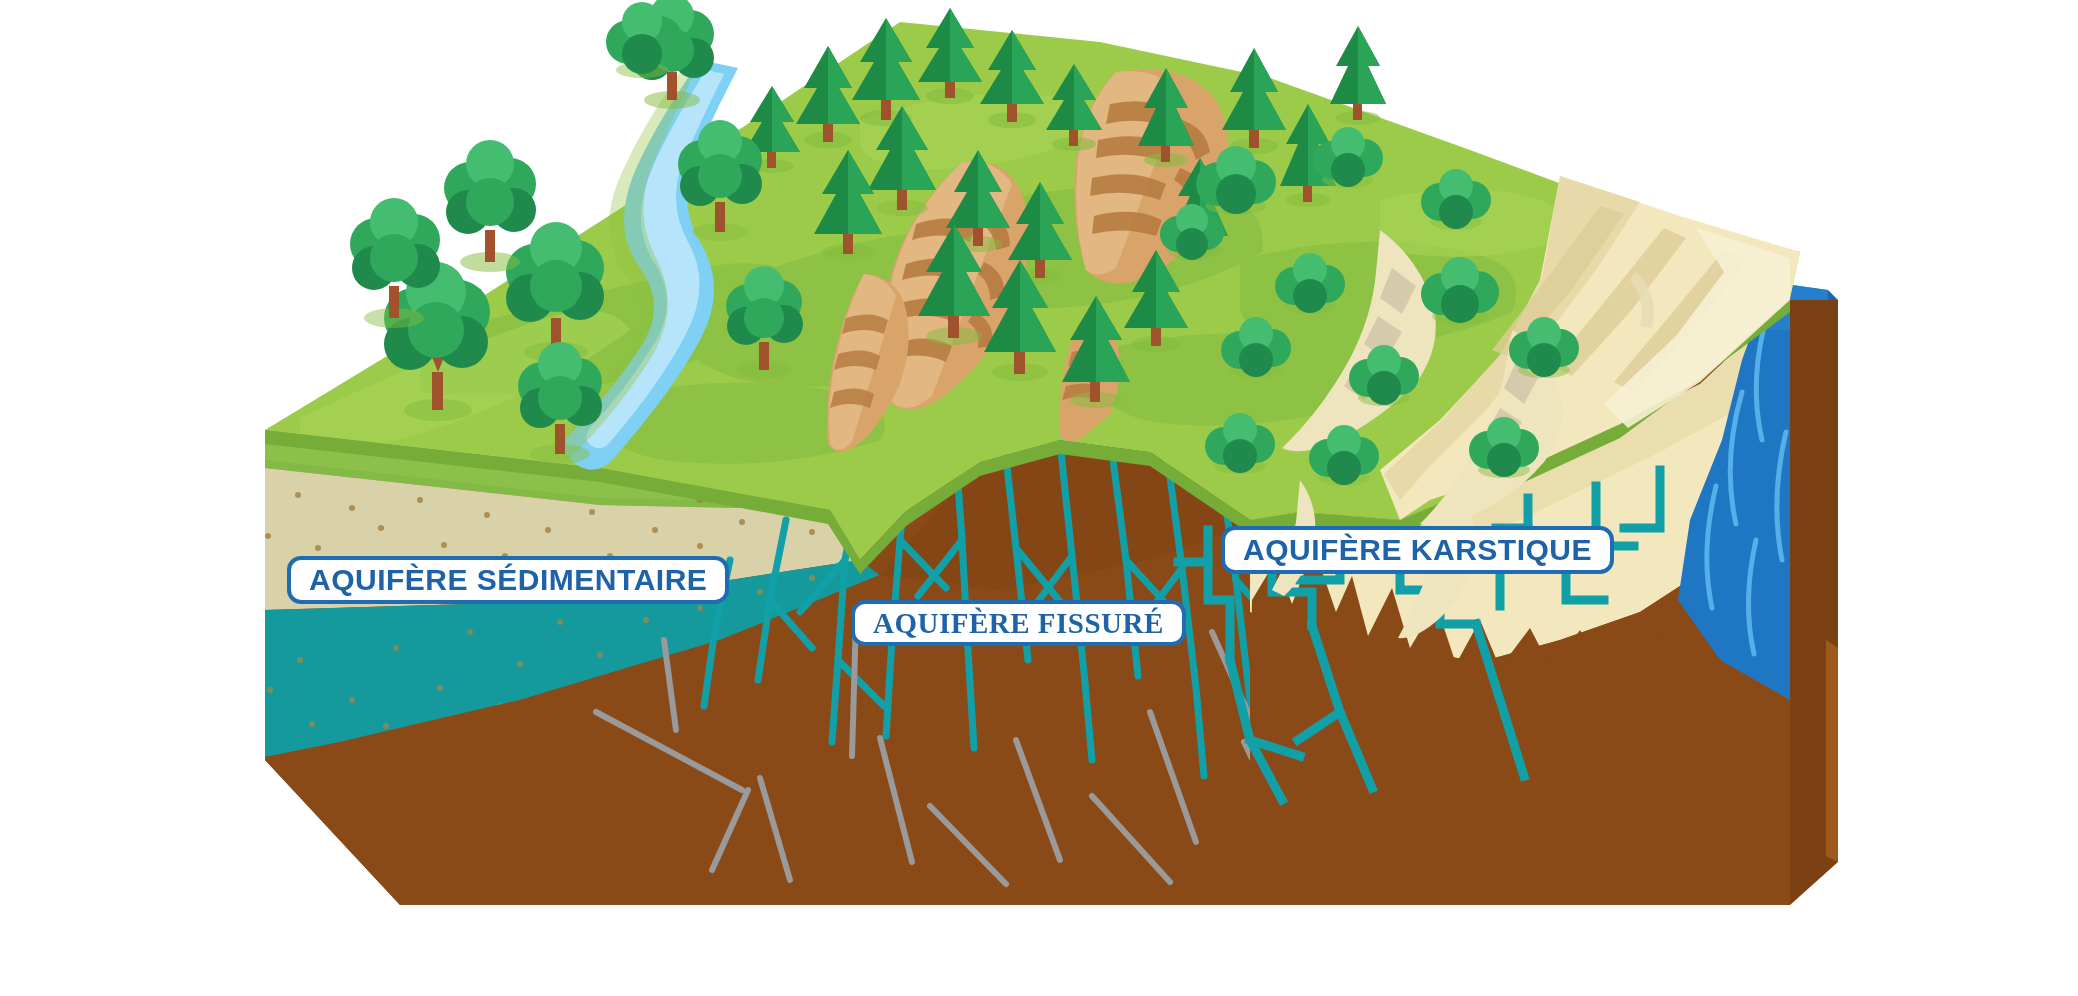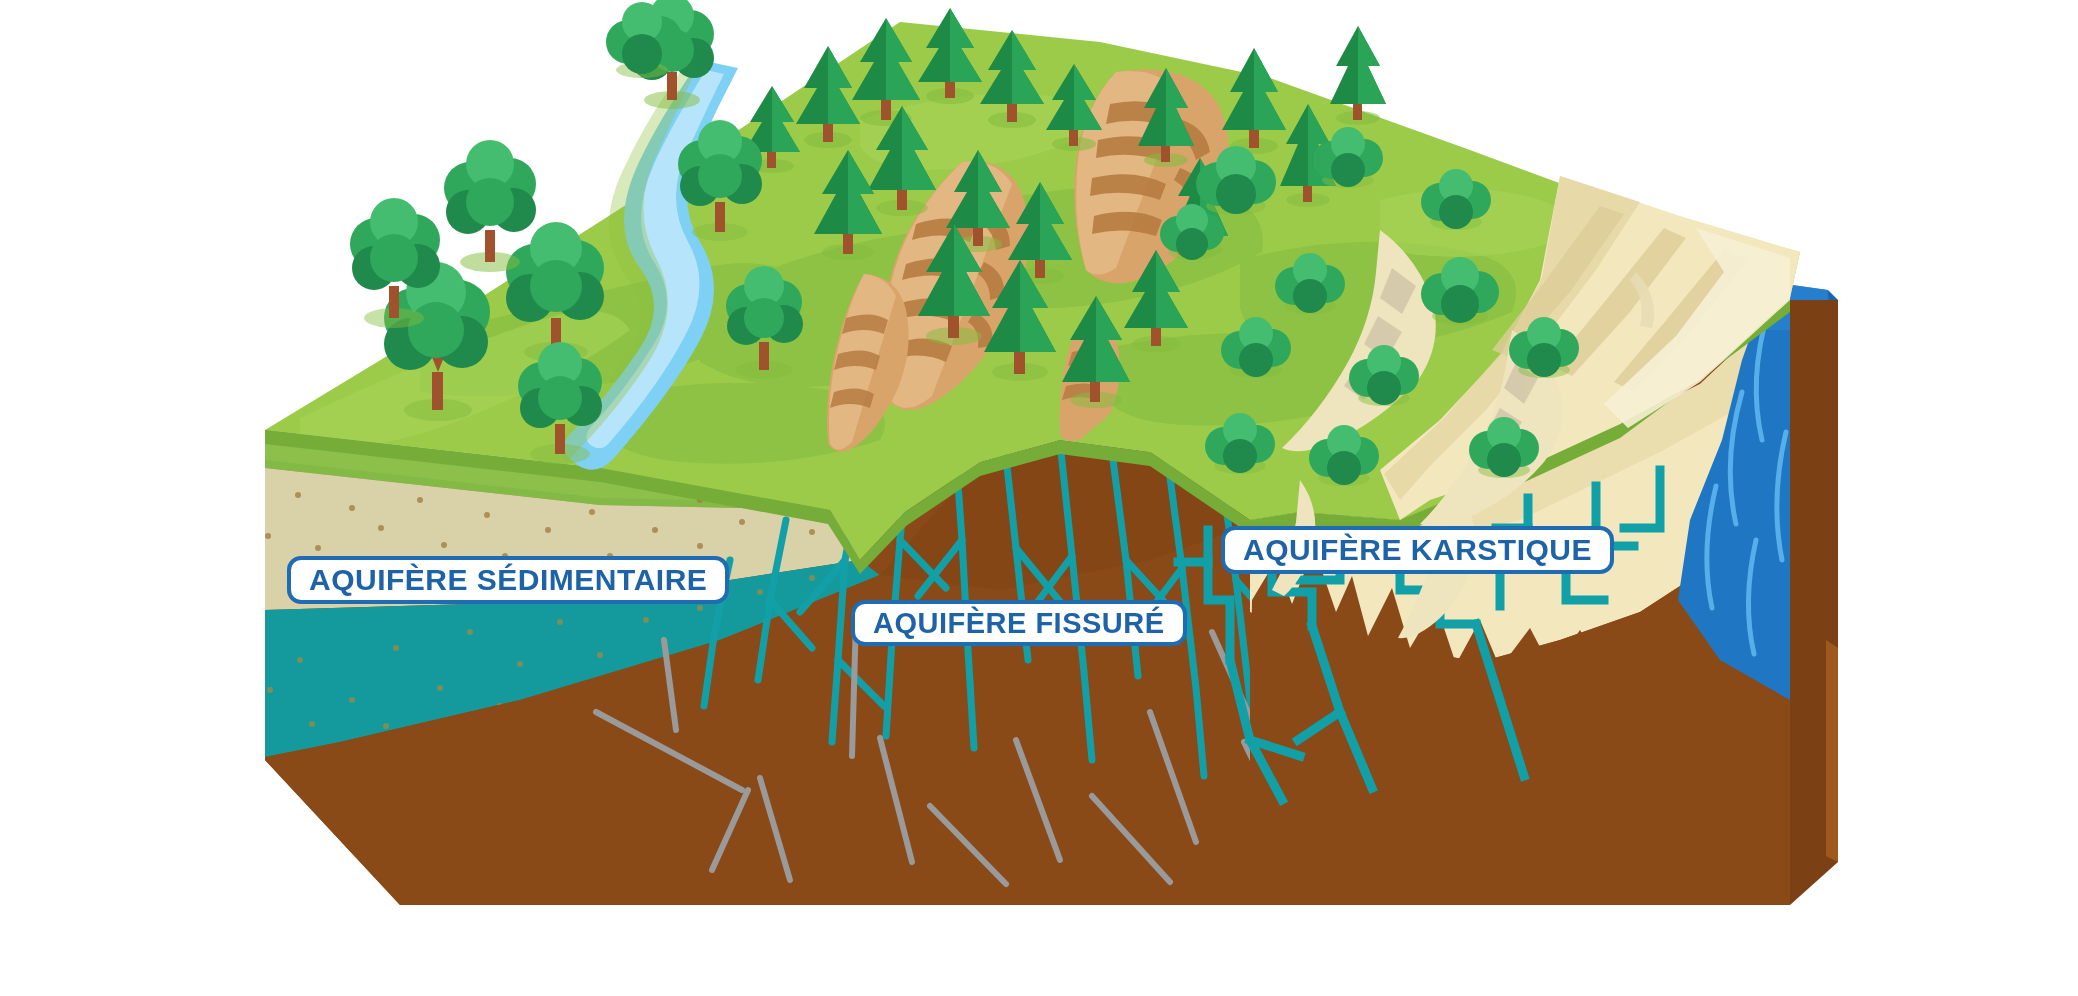--- a/index.html
+++ b/index.html
@@ -14,21 +14,21 @@
     border:4px solid #1f6cb4;
     border-radius:14px;
     color:#1e63a8;
     font-weight:bold;
     letter-spacing:0.5px;
     white-space:nowrap;
     box-sizing:border-box;
     pointer-events:auto;
   }
   #lbl-sed{left:287px;top:556px;height:48px;padding:0 18px;font-size:30px;}
-  #lbl-fis{left:851px;top:600px;height:46px;padding:12px 18px;font-size:29px;}
+  #lbl-fis{left:851px;top:600px;height:46px;padding:12px 18px;font-size:29px;font-family:Liberation Serif, serif;}
   #lbl-kar{left:1221px;top:526px;height:48px;padding:12px 18px;font-size:30px;}
 </style>
 </head>
 <body>
 
 <div id="stage">
 
   <svg id="scene" viewBox="0 0 2078 996" xmlns="http://www.w3.org/2000/svg">
     <defs>
       <clipPath id="clipBlock">

